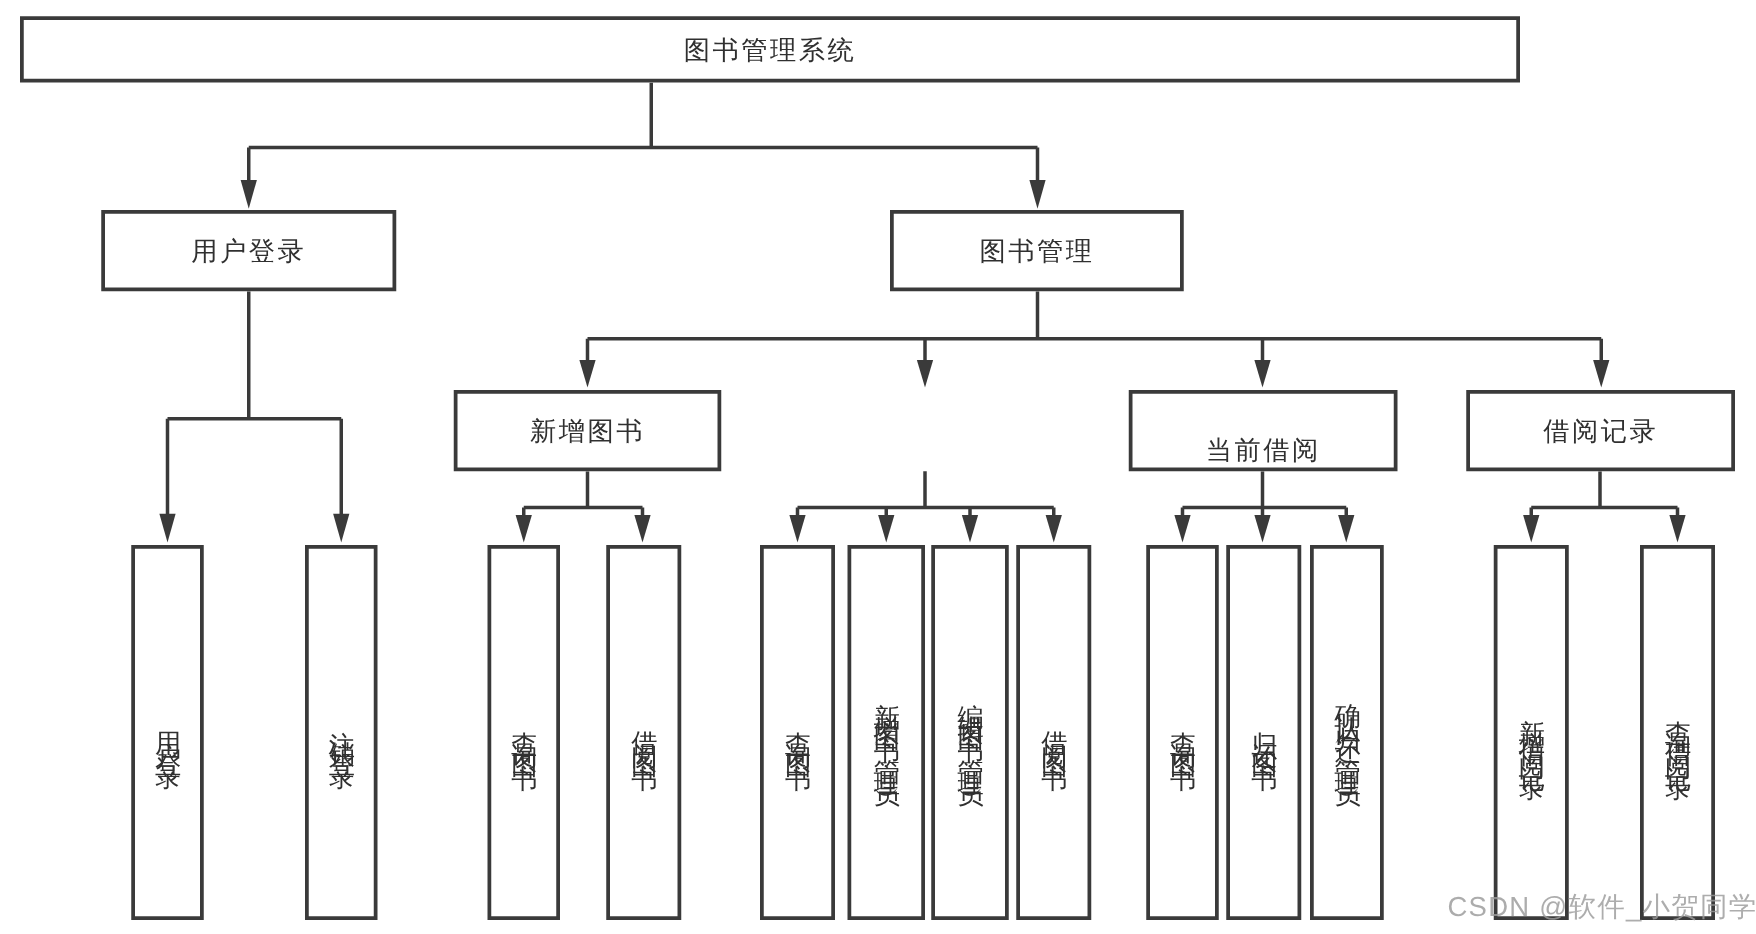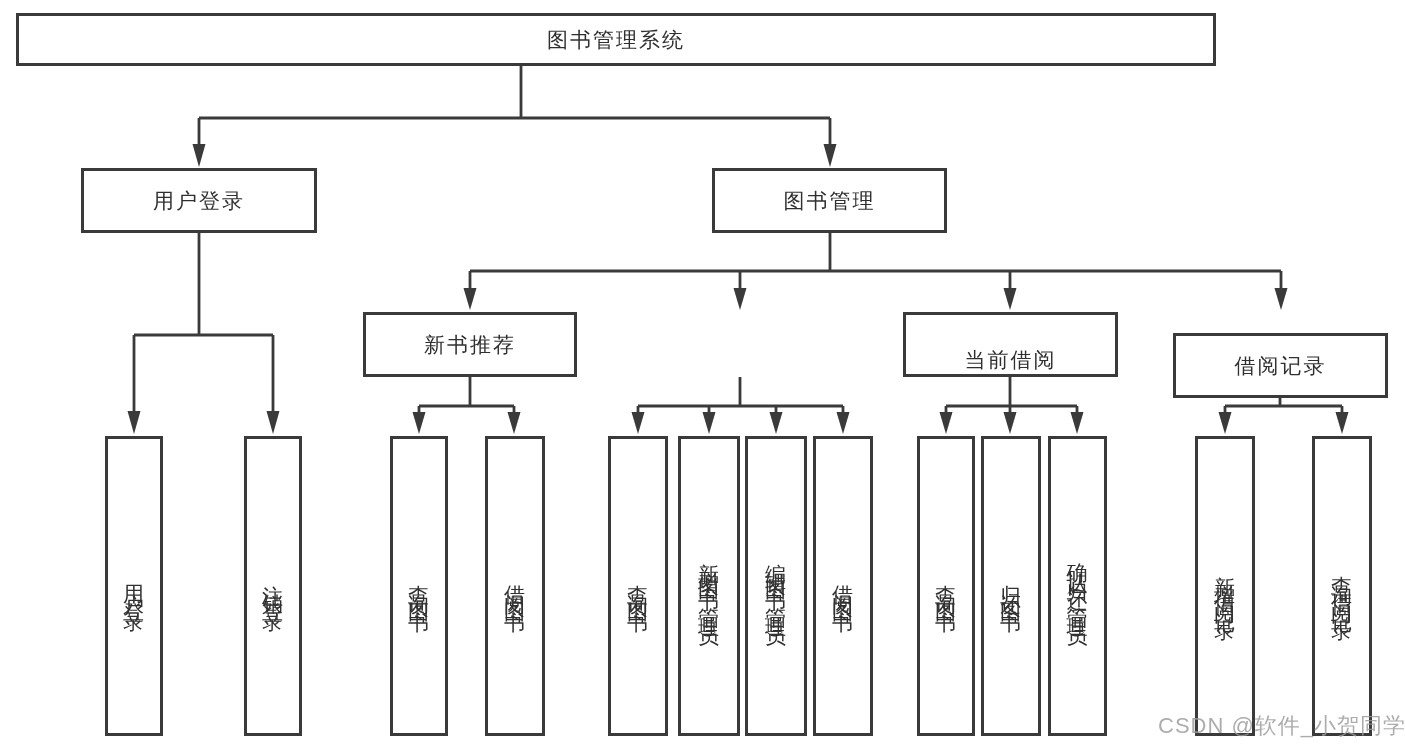--- a/index.html
+++ b/index.html
@@ -111,26 +111,26 @@
   </div>
 
   <div class="box" style="left:81px;top:168px;width:236px;height:65px;">
     <span class="hlabel">用户登录</span>
   </div>
   <div class="box" style="left:712px;top:168px;width:235px;height:65px;">
     <span class="hlabel">图书管理</span>
   </div>
 
   <div class="box" style="left:363px;top:312px;width:214px;height:65px;">
-    <span class="hlabel">新书推荐</span>
+    <span class="hlabel">新增图书</span>
   </div>
   <div class="box" style="left:903px;top:312px;width:215px;height:65px;align-items:flex-end;">
     <span class="hlabel">当前借阅</span>
   </div>
-  <div class="box" style="left:1173px;top:312px;width:215px;height:65px;margin-top:21px;">
+  <div class="box" style="left:1173px;top:312px;width:215px;height:65px;">
     <span class="hlabel">借阅记录</span>
   </div>
 
   <div class="box" style="left:105px;top:436px;width:58px;height:300px;">
     <span class="vlabel">用户登录</span>
   </div>
   <div class="box" style="left:244px;top:436px;width:58px;height:300px;">
     <span class="vlabel">注销登录</span>
   </div>
 

